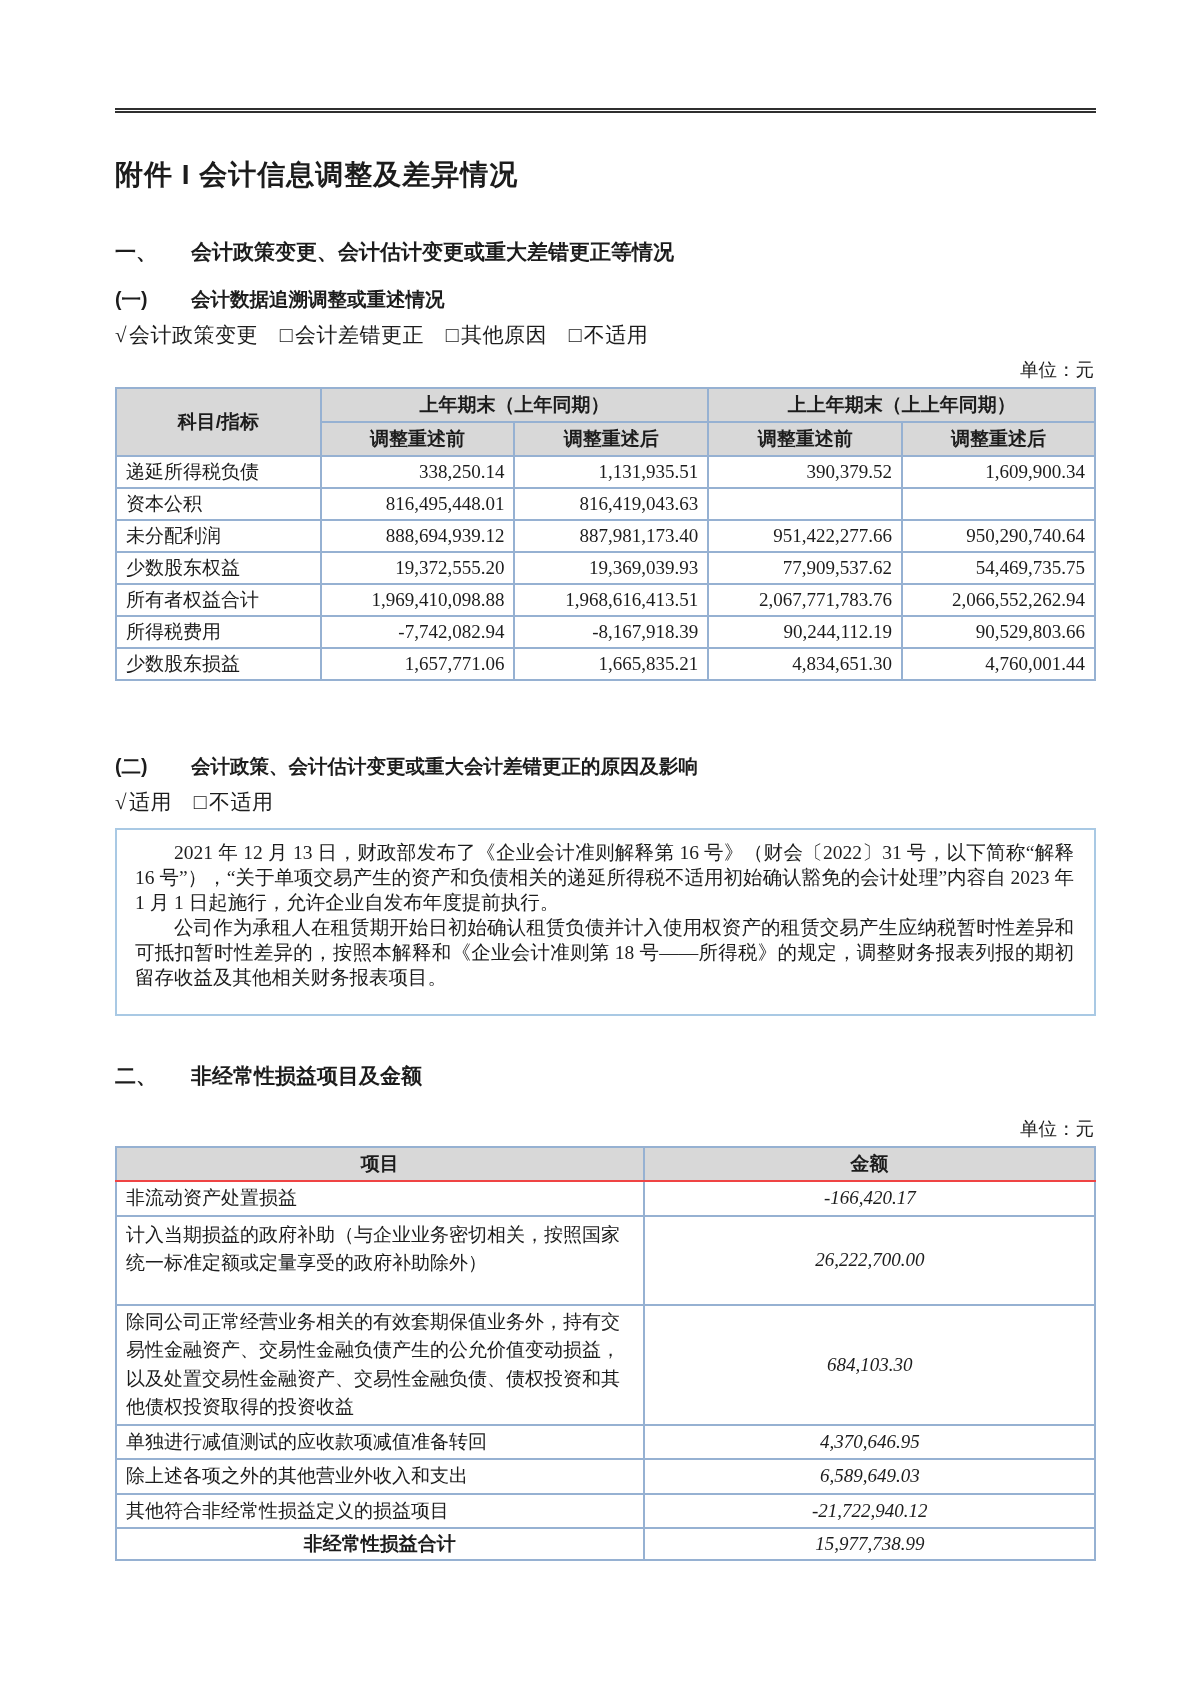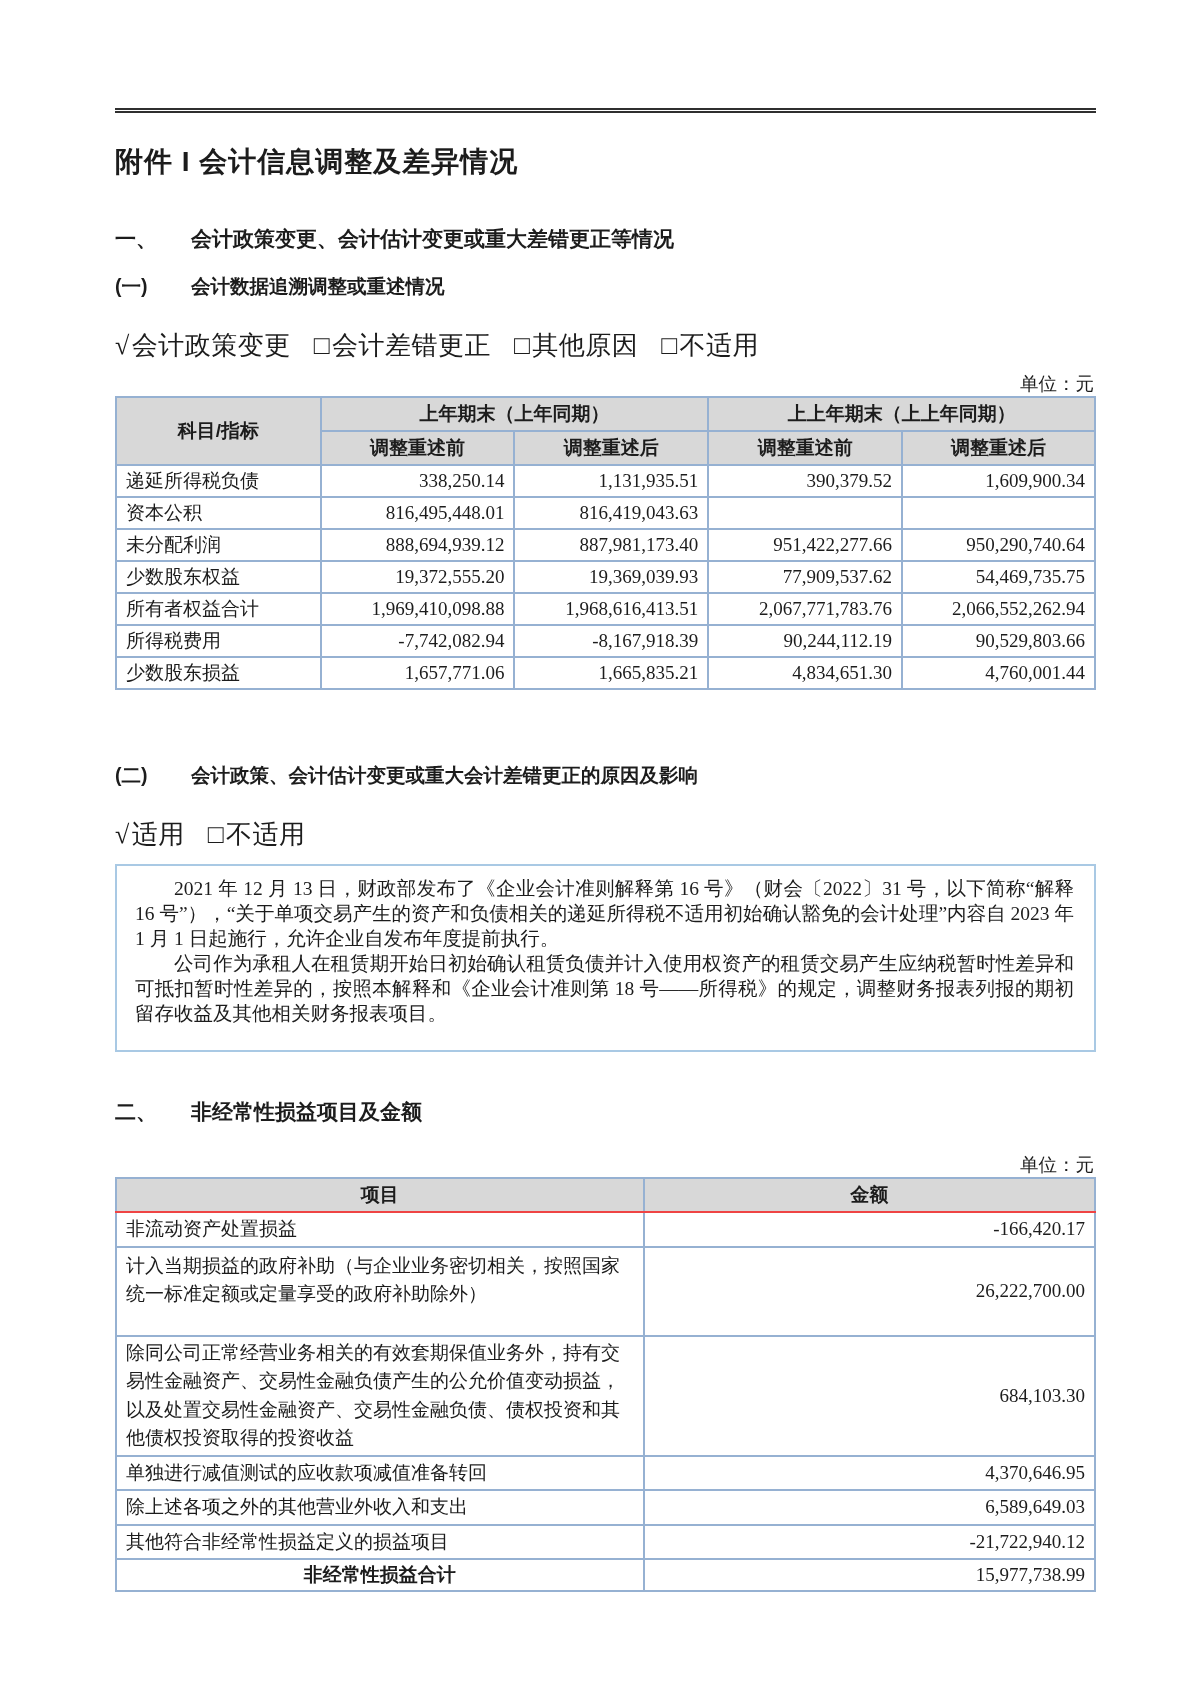--- a/index.html
+++ b/index.html
@@ -16,55 +16,56 @@
   }
   
   .top-rule{
     margin-top:108px;
     height:0;
     border:none;
     border-top:5px double #2f2f2f;
   }
   
   .doc-title{
-    margin:30px 0 0 0;
+    margin:43px 0 0 0;
     font-family:"Liberation Sans","DejaVu Sans",sans-serif;
     font-weight:bold;
     font-size:28px;
     letter-spacing:1px;
   }
   .sec-heading{
     display:flex;
     font-family:"Liberation Sans","DejaVu Sans",sans-serif;
     font-weight:bold;
   }
   .sec-heading .sec-num{flex:0 0 76px;}
   .h-level1{font-size:21px;margin-top:44px;}
   .h-level2{font-size:19.5px;margin-top:20px;}
   .h-level2 .sec-num{flex:0 0 76px;}
   
   .option-line{
-    margin-top:28px;
-    font-size:26px;
+    margin-top:8px;
+    font-size:21px;
     letter-spacing:0.5px;
   }
   .option-item{margin-right:16px;white-space:nowrap;}
   .option-item .mark{margin-right:2px;}
   
   .unit-line{
     margin-top:8px;
     text-align:right;
     font-size:18.5px;
     padding-right:2px;
   }
   
   table{
     width:100%;
     border-collapse:collapse;
     table-layout:fixed;
+    margin-top:5px;
   }
   table, th, td{
     border:2px solid #96b1d2;
   }
   table{border-top:2px solid #6e6e6e;}
   th{
     background:#d8d8d8;
     font-family:"Liberation Sans","DejaVu Sans",sans-serif;
     font-weight:bold;
     font-size:19px;
@@ -73,21 +74,21 @@
   td{
     font-size:19px;
     padding:2px 10px;
     background:#ffffff;
   }
   .t1 td{height:26px;}
   .t1 .lbl{text-align:left;padding-left:9px;border-radius:12px;}
   .t1 .num{text-align:right;padding-right:9px;white-space:nowrap;}
   .t2 thead th{border-bottom:2px solid #ef4444;}
   .t2 .lbl{text-align:left;padding-left:9px;line-height:1.5;}
-  .t2 .num{text-align:right;padding-right:9px;white-space:nowrap;}
+  .t2 .num{text-align:center;padding-right:9px;white-space:nowrap;font-style:italic;}
   .t2 .tall-top{vertical-align:top;padding-top:4px;padding-bottom:26px;}
   .t2 .total-lbl{
     text-align:center;
     font-family:"Liberation Sans","DejaVu Sans",sans-serif;
     font-weight:bold;
   }
   
   .reasons-box{
     margin-top:12px;
     border:2px solid #a9c9e4;

